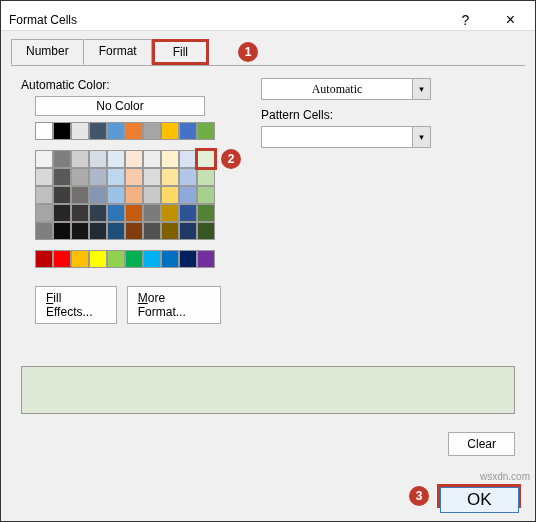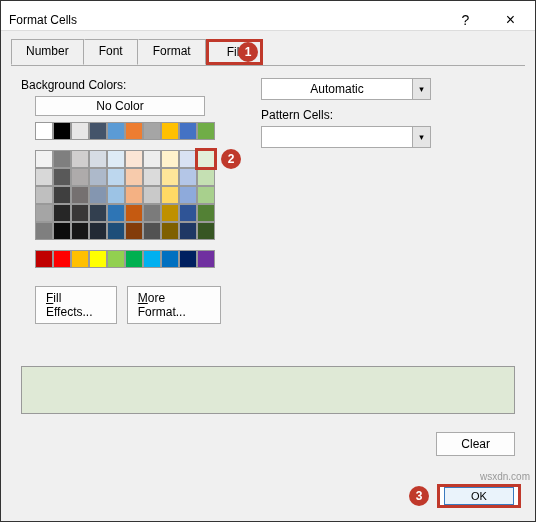--- a/index.html
+++ b/index.html
@@ -27,37 +27,37 @@
     .no-color-btn { width: 170px; margin-left: 14px; height: 20px; border: 1px solid #aaa; background: #fdfdfd; text-align: center; line-height: 18px; font-size: 12px; margin-bottom: 6px; }
     
     .color-grid { margin-left: 14px; }
     .color-row { display: flex; height: 18px; margin-bottom: 0px; }
     .swatch { width: 18px; height: 18px; border: 1px solid #999; margin-right: 0px; position: relative; }
     .swatch.selected { outline: 3px solid #c0392b; outline-offset: -1px; z-index: 5; }
     
     .annot { position: absolute; width: 20px; height: 20px; border-radius: 50%; background: #c0392b; color: #fff; font-size: 12px; font-weight: bold; display: flex; align-items: center; justify-content: center; z-index: 10; }
     
     .dropdown { width: 170px; height: 22px; border: 1px solid #aaa; background: #fff; display: flex; align-items: center; margin-bottom: 8px; }
-    .dropdown-text { flex: 1; text-align: center; font-size: 12px; }
+    .dropdown-text { flex: 1; text-align: center; font-size: 12px; font-family: Liberation Serif, serif; }
     .dropdown-arrow { width: 18px; height: 20px; background: #e5e5e5; border-left: 1px solid #aaa; display: flex; align-items: center; justify-content: center; font-size: 9px; }
     .dropdown.empty .dropdown-text { text-align: left; }
     
     .btn-row { margin-top: 18px; margin-left: 14px; display: flex; gap: 10px; }
     .btn { border: 1px solid #aaa; background: #fdfdfd; padding: 4px 10px; font-size: 12px; }
     .btn .u { text-decoration: underline; }
     
     .sample-area { margin-top: 40px; }
     .sample-label { font-size: 12px; }
     .sample-box { border: 1px solid #999; height: 48px; background: #dfe9d6; margin-top: 2px; margin-left: 0; }
     
     .clear-row { display: flex; justify-content: flex-end; margin-top: 18px; }
-    .clear-btn { border: 1px solid #aaa; background: #fdfdfd; padding: 4px 24px; font-size: 12px; }
+    .clear-btn { border: 1px solid #aaa; background: #fdfdfd; padding: 4px 18px; font-size: 12px; }
     
     .footer { padding: 10px 14px 14px 0; display: flex; justify-content: flex-end; gap: 8px; align-items: center; }
-    .footer-btn { width: 84px; height: 24px; border: 1px solid #aaa; background: #fdfdfd; font-size: 11px; }
+    .footer-btn { width: 84px; height: 24px; border: 1px solid #aaa; background: #fdfdfd; font-size: 17px; }
     .footer-btn.ok { border: 3px solid #c0392b; background: #fff; }
     .footer-btn.ok span { display: inline-block; border: 1px solid #3a7abf; padding: 2px 26px; background: #eaf3fb; }
     
     .watermark { position: absolute; right: 6px; bottom: 40px; font-size: 10px; color: #999; }
   </style>
 </head>
 <body>
 
 <div class="dialog">
 
@@ -66,30 +66,29 @@
     <div class="titlebar-btn">
         <span>?</span>
       </div>
     <div class="titlebar-btn close-btn">
         <span>×</span>
       </div>
   </div>
 
   <div class="tabs">
     <div class="tab first">Number</div>
-    <div class="tab">Font</div>
     <div class="tab">Format</div>
     <div class="tab active">Fill</div>
     <div class="annot" style="left:238px; top:42px;">1</div>
   </div>
 
   <div class="tab-content">
     <div class="main-area">
       <div class="left-col">
-        <div class="label"><span>Background Colors:</span></div>
+        <div class="label"><span>Automatic Color:</span></div>
         <div class="no-color-btn">No Color</div>
 
         <div class="color-grid" id="grid1">
             <div class="color-row">
               <div class="swatch" style="background: rgb(255, 255, 255);"></div>
               <div class="swatch" style="background: rgb(0, 0, 0);"></div>
               <div class="swatch" style="background: rgb(231, 230, 230);"></div>
               <div class="swatch" style="background: rgb(68, 84, 106);"></div>
               <div class="swatch" style="background: rgb(91, 155, 213);"></div>
               <div class="swatch" style="background: rgb(237, 125, 49);"></div>

